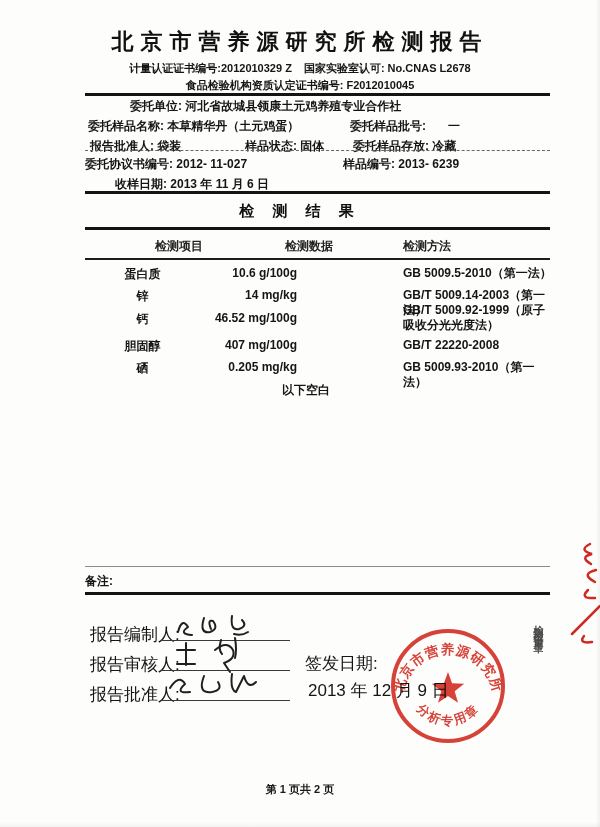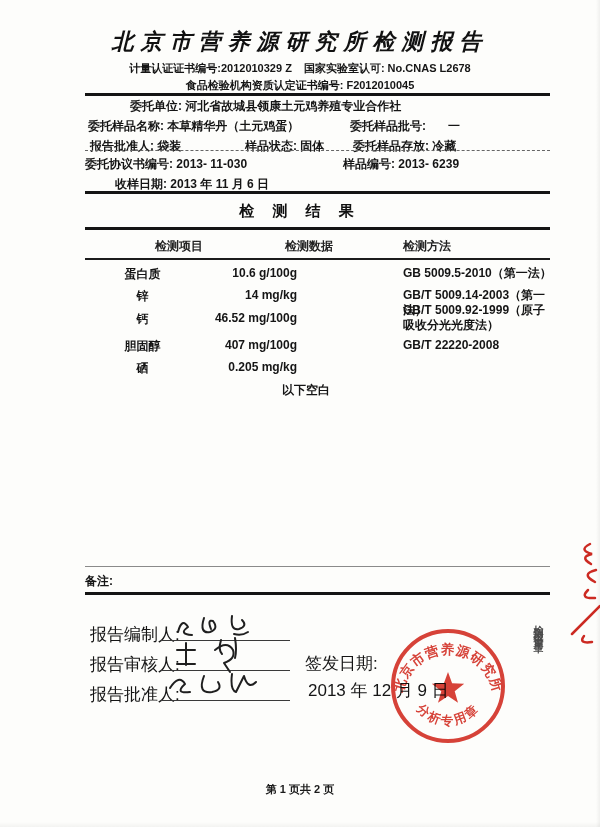--- a/index.html
+++ b/index.html
@@ -12,21 +12,21 @@
   .page{
     position:relative;width:600px;height:827px;overflow:hidden;
     background:
       linear-gradient(to left, rgba(0,0,0,0.05), rgba(0,0,0,0) 4px),
       linear-gradient(to top, rgba(0,0,0,0.04), rgba(0,0,0,0) 5px),
       #fdfdfb;
   }
   .abs{position:absolute;}
   .doc-title{
     left:0;right:0;top:27px;text-align:center;
-    font-size:22px;font-weight:700;letter-spacing:7px;color:#111;font-style:italic;
+    font-size:22px;font-weight:700;letter-spacing:7px;color:#111;
   }
   .cert-line1{left:0;right:0;top:61px;display:flex;justify-content:center;gap:12px;
     font-size:11px;font-weight:700;color:#151515;}
   .cert-line2{left:0;right:0;top:78px;text-align:center;font-size:11px;font-weight:700;color:#151515;}
   .hline{left:85px;width:465px;background:#141414;}
   .thick{height:3px;}
   .mid{height:2px;background:#1c1c1c;}
   .thin{height:1px;background:#8a8a8a;}
   .dotted{left:85px;width:465px;border-top:1px dashed #666;height:0;background:none;}
   .info-text{font-size:12px;font-weight:600;color:#151515;white-space:nowrap;}
@@ -59,21 +59,21 @@
   <div class="abs hline thick" style="top:93px;"></div>
 
   <div class="abs info-text" style="left:130px;top:98px;">委托单位: 河北省故城县领康土元鸡养殖专业合作社</div>
   <div class="abs info-text" style="left:88px;top:118px;">委托样品名称: 本草精华丹（土元鸡蛋）</div>
   <div class="abs info-text" style="left:350px;top:118px;">委托样品批号:</div>
   <div class="abs info-text" style="left:448px;top:118px;">一</div>
   <div class="abs info-text" style="left:90px;top:138px;">报告批准人: 袋装</div>
   <div class="abs info-text" style="left:245px;top:138px;">样品状态: 固体</div>
   <div class="abs info-text" style="left:353px;top:138px;">委托样品存放: 冷藏</div>
   <div class="abs dotted" style="top:150px;"></div>
-  <div class="abs info-text" style="left:85px;top:156px;">委托协议书编号: 2013- 11-030</div>
+  <div class="abs info-text" style="left:85px;top:156px;">委托协议书编号: 2012- 11-027</div>
   <div class="abs info-text" style="left:343px;top:156px;">样品编号: 2013- 6239</div>
   <div class="abs info-text" style="left:115px;top:176px;">收样日期: 2013 年 11 月 6 日</div>
   <div class="abs hline thick" style="top:191px;"></div>
 
   <div class="abs sec-title">检 测 结 果</div>
   <div class="abs hline thick" style="top:227px;"></div>
   <div class="abs th" style="left:155px;top:238px;">检测项目</div>
   <div class="abs th" style="left:285px;top:238px;">检测数据</div>
   <div class="abs th" style="left:403px;top:238px;">检测方法</div>
   <div class="abs hline mid" style="top:258px;"></div>
@@ -89,20 +89,21 @@
   <div class="abs info-text cell-item" style="top:311px;">钙</div>
   <div class="abs info-text cell-value" style="top:311px;">46.52 mg/100g</div>
   <div class="abs info-text cell-method" style="top:303px;">GB/T 5009.92-1999（原子吸收分光光度法）</div>
 
   <div class="abs info-text cell-item" style="top:338px;">胆固醇</div>
   <div class="abs info-text cell-value" style="top:338px;">407 mg/100g</div>
   <div class="abs info-text cell-method" style="top:338px;">GB/T 22220-2008</div>
 
   <div class="abs info-text cell-item" style="top:360px;">硒</div>
   <div class="abs info-text cell-value" style="top:360px;">0.205 mg/kg</div>
+  <div class="abs info-text cell-method" style="top:360px;">GB 5009.93-2010（第一法）</div>
 
   <div class="abs info-text" style="left:282px;top:382px;">以下空白</div>
 
   <div class="abs hline thin" style="top:566px;"></div>
   <div class="abs info-text" style="left:85px;top:573px;">备注:</div>
   <div class="abs hline thick" style="top:592px;"></div>
 
   <div class="abs sig-label" style="left:90px;top:623px;">报告编制人:</div>
   <div class="abs sig-label" style="left:90px;top:653px;">报告审核人:</div>
   <div class="abs sig-label" style="left:90px;top:683px;">报告批准人:</div>

